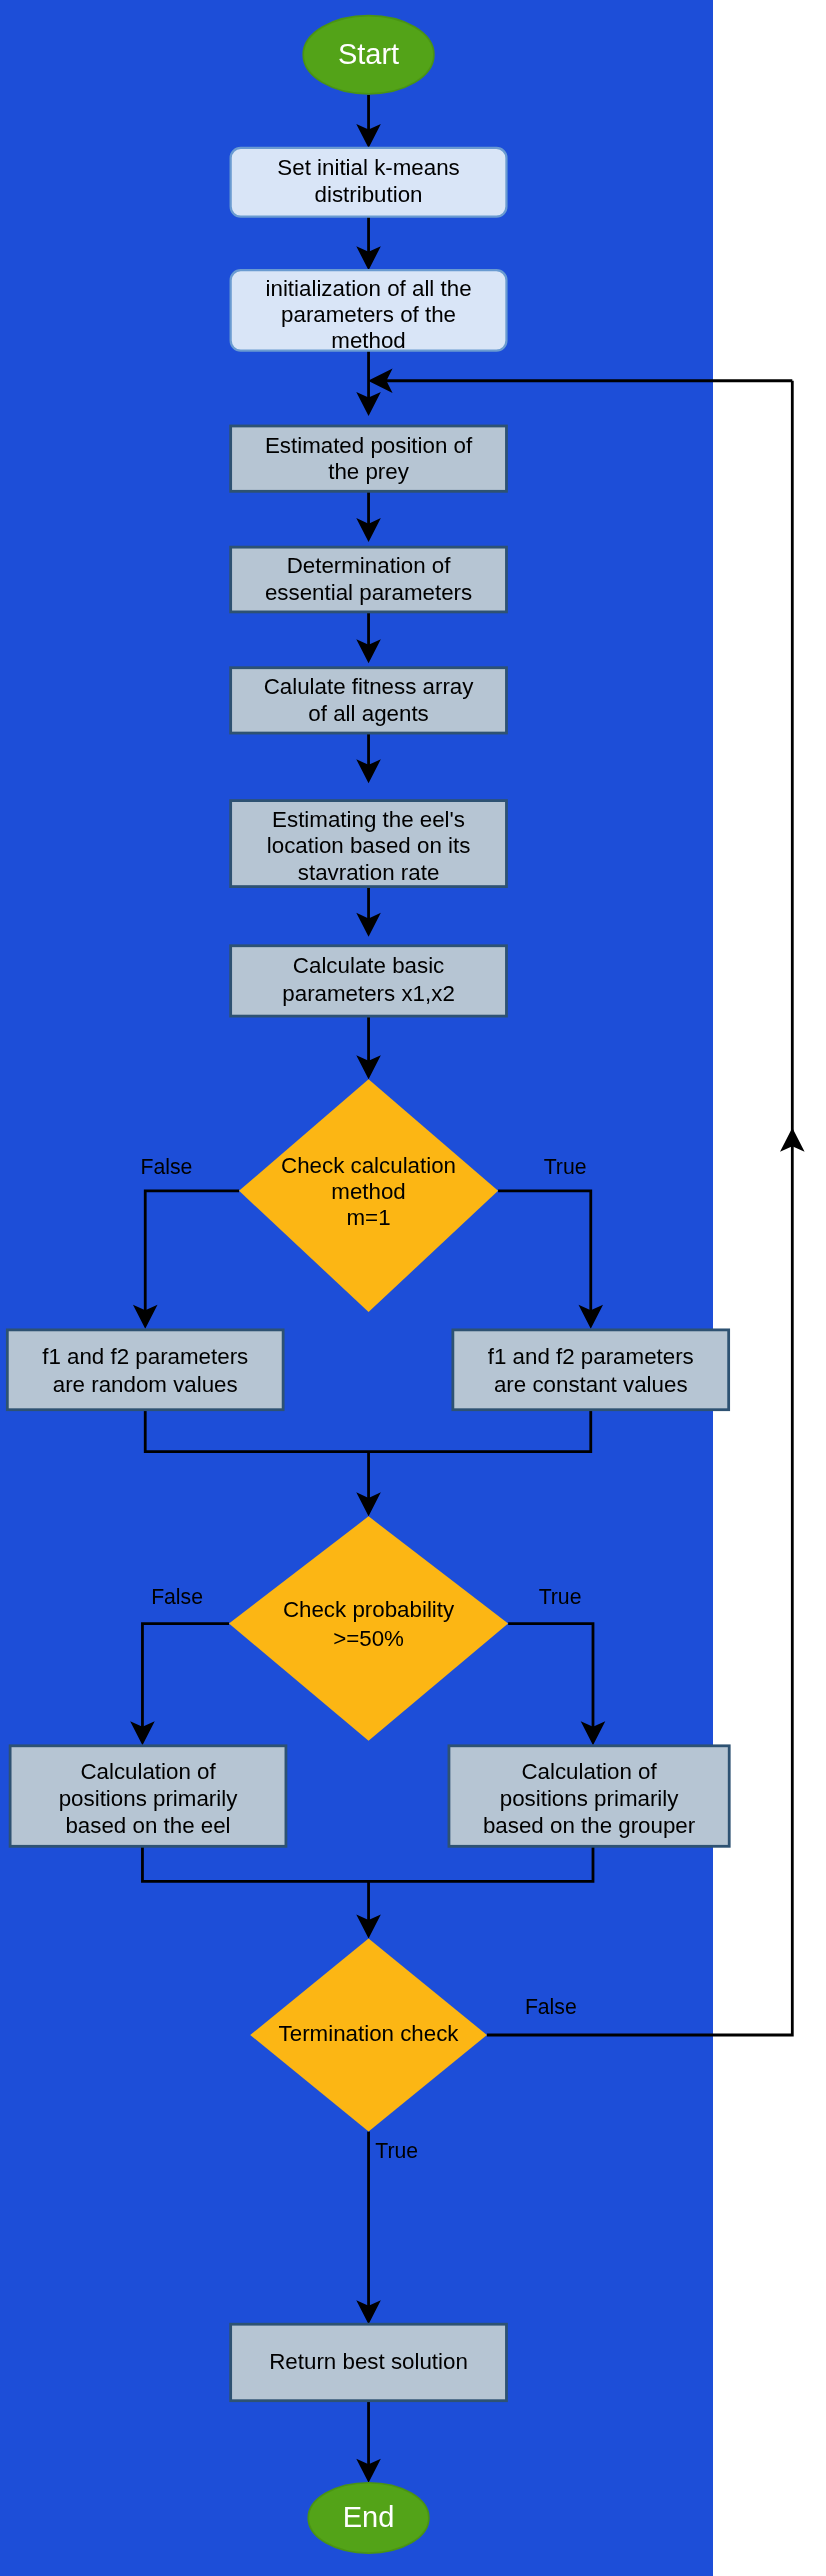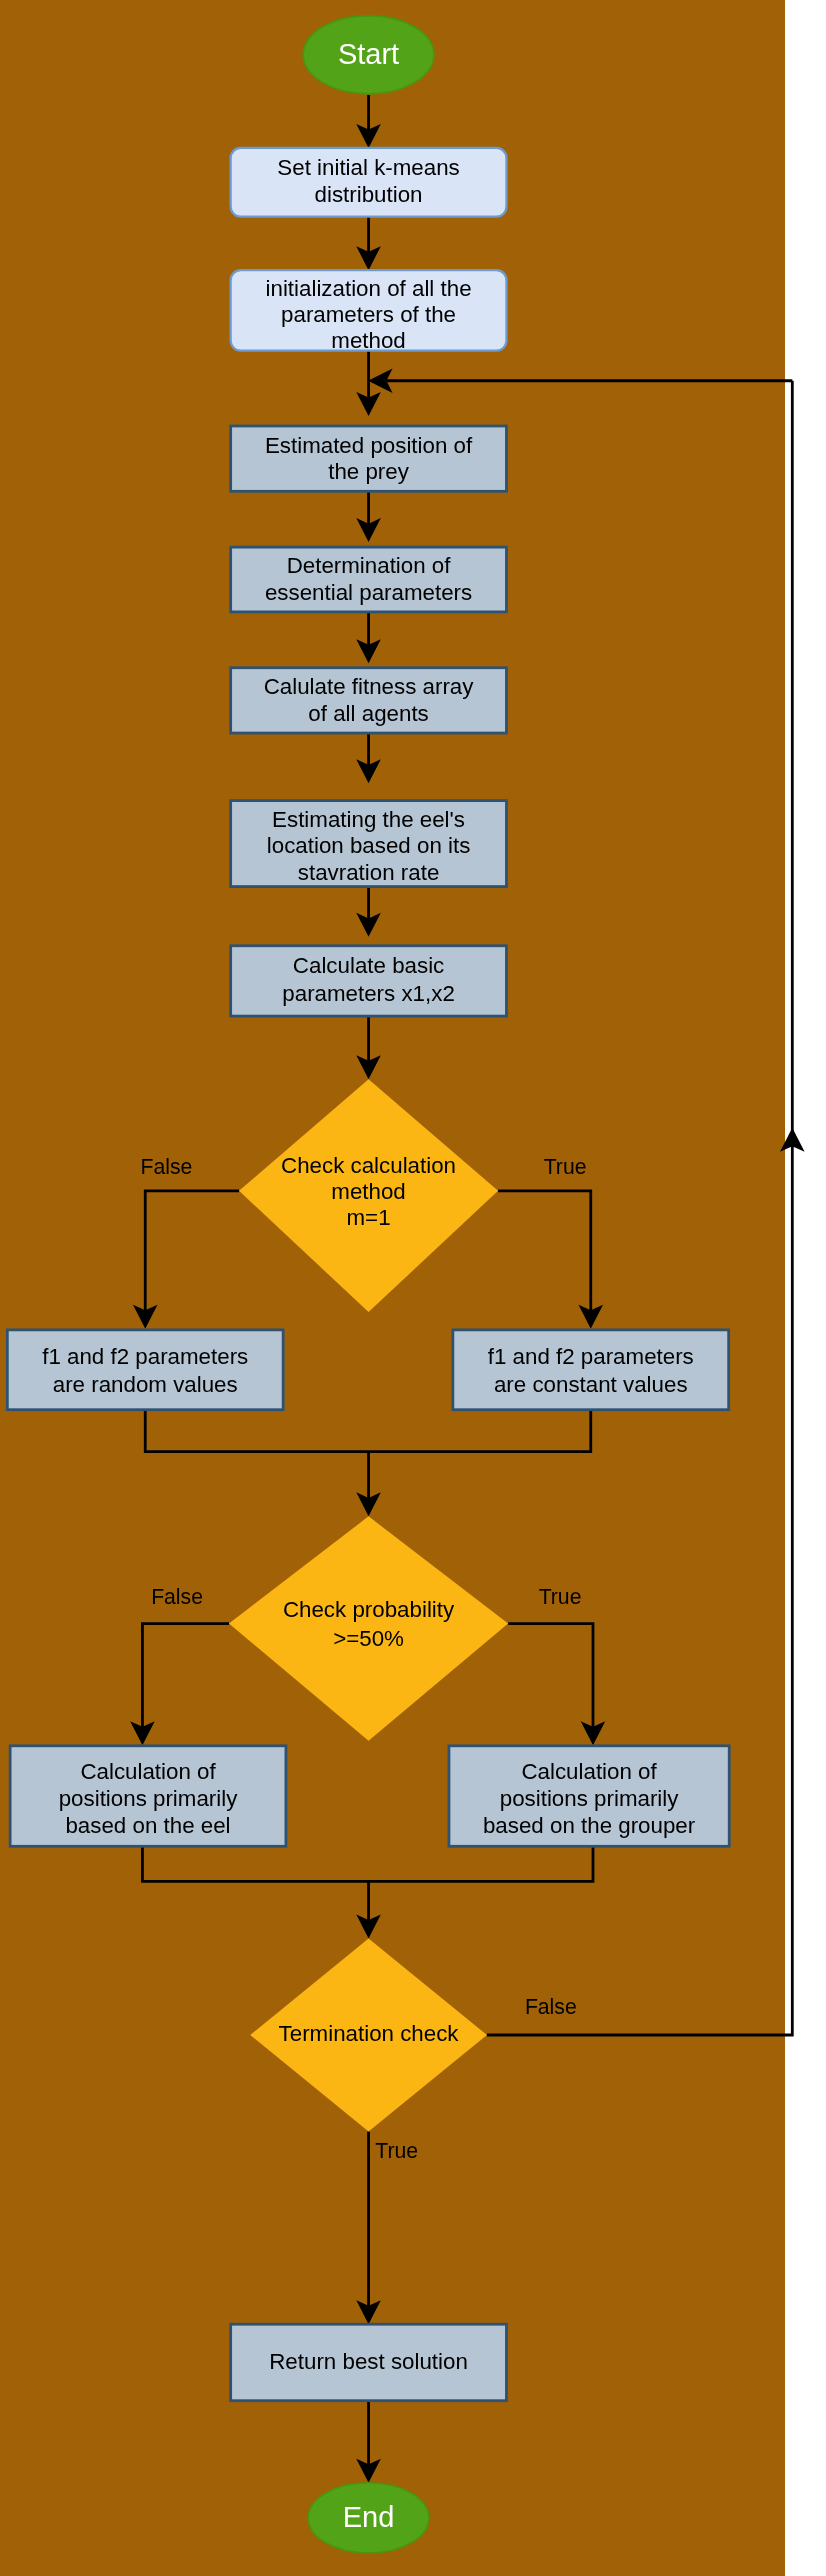--- a/index.html
+++ b/index.html
@@ -8,23 +8,23 @@
     background: #ffffff;
   }
   body {
     width: 827px;
     height: 2576px;
     font-family: "Liberation Sans", sans-serif;
     overflow: hidden;
   }
   #flowchart-root {
     position: relative;
-    width: 785px;
+    width: 713px;
     height: 2576px;
-    background: #a16207;
+    background: #1d4ed8;
   }
   svg.chart-canvas {
     display: block;
     width: 827px;
     height: 2576px;
   }
   text {
     font-family: "Liberation Sans", sans-serif;
     fill: #000000;
   }

